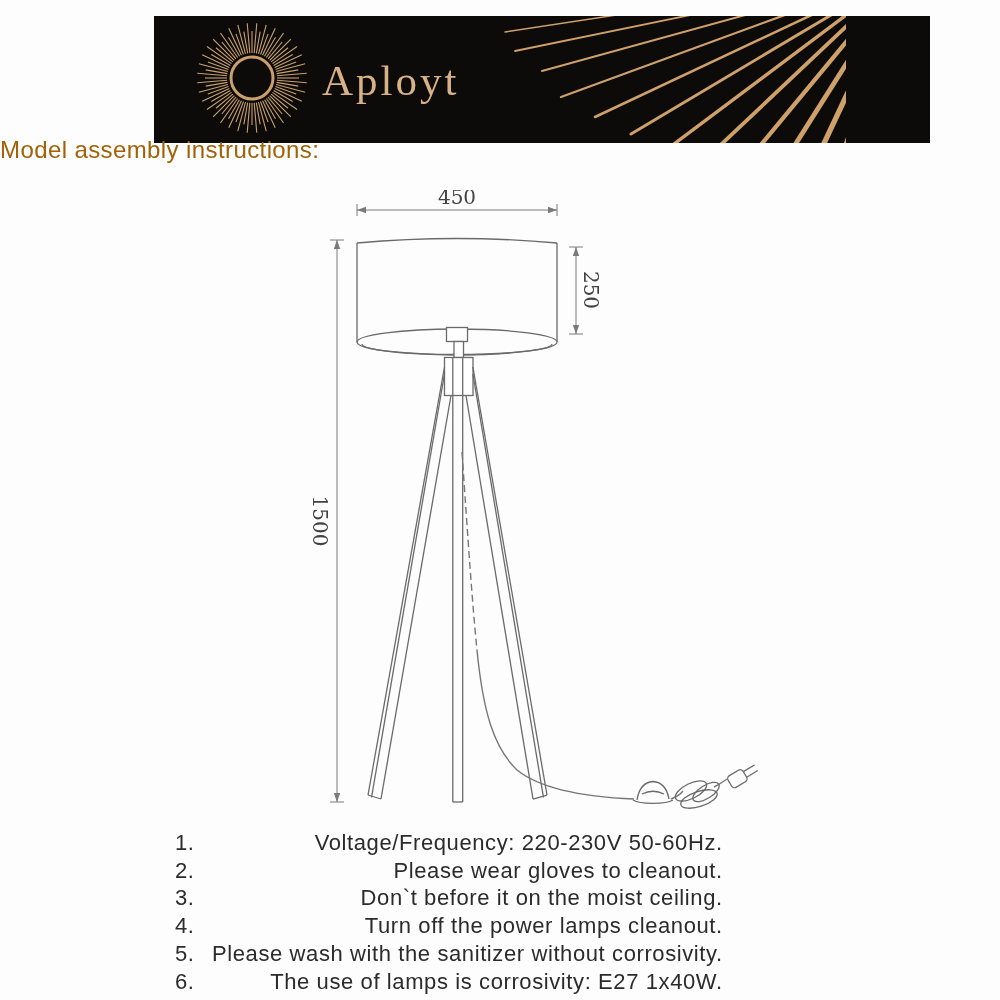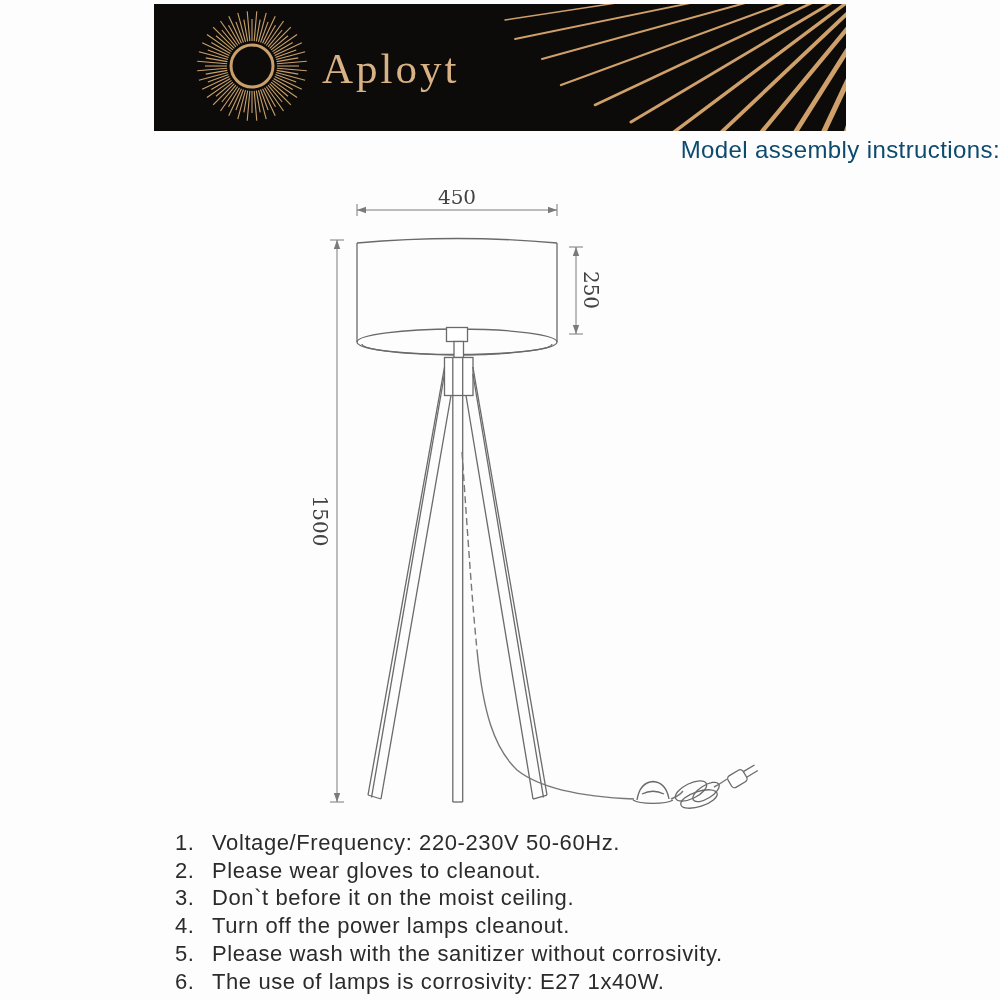--- a/index.html
+++ b/index.html
@@ -1,41 +1,41 @@
 <!DOCTYPE html>
 <html><head>
 <meta charset="utf-8">
 <style>
   html,body{margin:0;padding:0;background:#ffffff;}
   .page{position:relative;width:1000px;height:1000px;background:#fdfdfd;overflow:hidden;
         font-family:"Liberation Sans",sans-serif;}
   
-  .banner{position:absolute;left:154px;top:4px;width:692px;height:127px;background:#0c0b09;text-align:center;}
+  .banner{position:absolute;left:154px;top:16px;width:776px;height:127px;background:#0c0b09;text-align:center;}
   .banner svg{display:block;width:692px;height:127px;}
   .brand-text{font-family:"Liberation Serif",serif;font-size:43px;letter-spacing:3px;
               fill:#d8b184;}
   .fan-ray{stroke:#cfa06a;fill:none;stroke-linecap:round;}
   .sun-ray{stroke:#c9a06c;stroke-width:1.1;}
   
-  .heading{position:absolute;left:0;top:136px;width:1000px;text-align:right;
-           color:#0c4a6e;font-size:24px;letter-spacing:.4px;line-height:28px;}
+  .heading{position:absolute;left:0;top:136px;width:1000px;text-align:left;
+           color:#a16207;font-size:24px;letter-spacing:.4px;line-height:28px;}
   
   .drawing{position:absolute;left:150px;top:190px;width:700px;height:640px;}
   .ln{stroke:#6a6a6a;stroke-width:1.3;fill:none;}
   .lnw{stroke:#6a6a6a;stroke-width:1.3;fill:#ffffff;}
   .dim{stroke:#7a7a7a;stroke-width:1;fill:none;}
   .dim-arrow{fill:#7a7a7a;stroke:none;}
   .dim-text{font-family:"DejaVu Serif",serif;font-size:20px;fill:#424242;}
   .cord-dash{stroke:#777;stroke-width:1.4;fill:none;stroke-dasharray:7 4;}
   .cord{stroke:#777;stroke-width:1.4;fill:none;}
   
   .instructions{position:absolute;left:175px;top:829px;margin:0;padding:0;list-style:none;
                 counter-reset:step;color:#2b2b2b;font-size:22px;letter-spacing:.6px;
                 line-height:27.7px;}
-  .instructions li{counter-increment:step;position:relative;padding-left:37px;white-space:nowrap;}
+  .instructions li{counter-increment:step;position:relative;padding-left:37px;white-space:nowrap;text-align:right;}
   .instructions li::before{content:counter(step) ".";position:absolute;left:0;top:0;}
 </style>
 </head>
 <body>
 
 <div class="page">
 
   <div class="banner">
     <svg viewBox="0 0 692 127">
 

